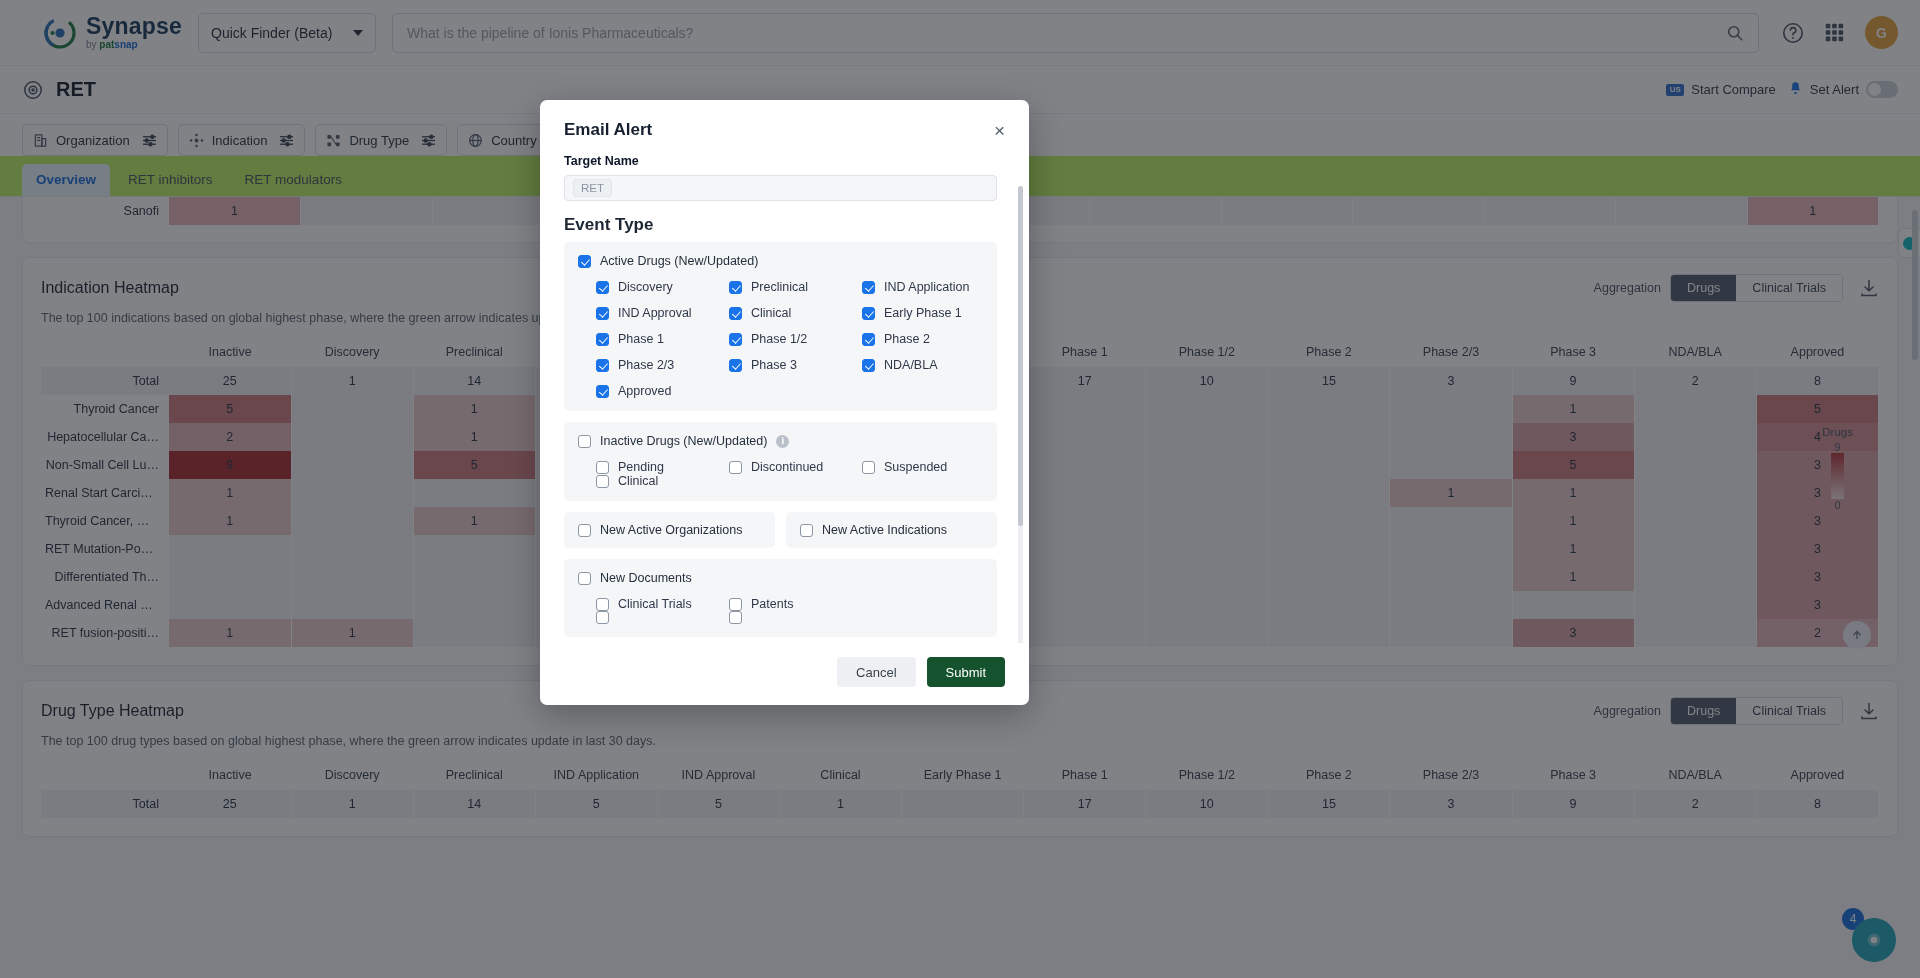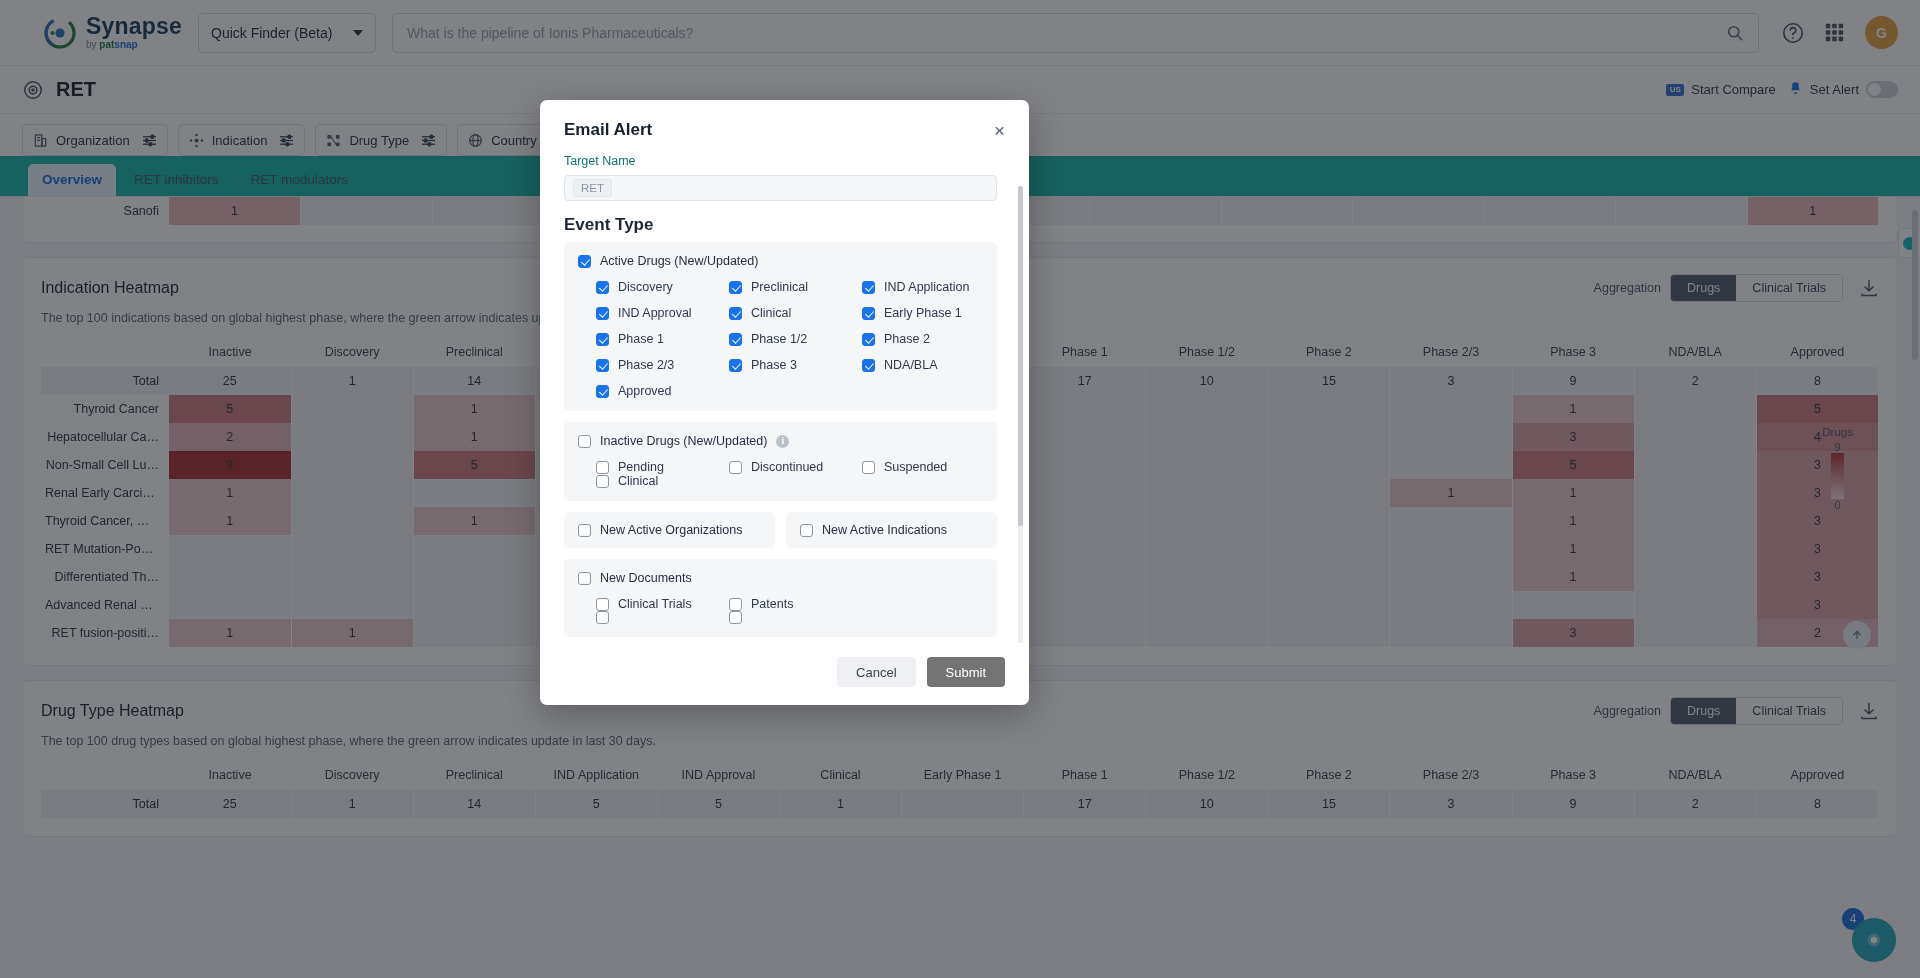--- a/index.html
+++ b/index.html
@@ -74,21 +74,21 @@
   
   .filters { display: flex; align-items: center; gap: 10px; padding: 10px 22px 0 22px; background: #fff; }
   .chip {
     height: 32px; border: 1px solid #d9dde4; border-radius: 5px; display: flex; align-items: center;
     gap: 8px; padding: 0 10px; font-size: 13px; color: #2a3442; background: #fff; cursor: pointer;
   }
   .chip .ci { width: 15px; height: 15px; color: #55606f; }
   .chip .sl { width: 15px; height: 13px; color: #3b4554; margin-left: 4px; }
 
   
-  .tabs { display: flex; align-items: center; gap: 4px; padding: 8px 22px 0 28px; background: #14b8a6; border-bottom: 1px solid #e8eaee; }
+  .tabs { display: flex; align-items: center; gap: 4px; padding: 8px 22px 0 22px; background: #bef264; border-bottom: 1px solid #e8eaee; }
   .tab { padding: 8px 14px 9px; font-size: 13.5px; color: #4a5463; border-radius: 5px 5px 0 0; cursor: pointer; }
   .tab.active { color: #1a6fe0; background: #eef5fe; font-weight: 600; }
 
   
   .content { padding: 0 22px 20px; }
   .card { background: #fff; border: 1px solid #e6e9ee; border-radius: 7px; margin-top: 14px; padding: 16px 18px 18px; position: relative; }
   .card-head { display: flex; align-items: center; }
   .card-title { font-size: 16px; color: #1b2533; font-weight: 500; }
   .card-head .spacer { flex: 1; }
   .agg-label { font-size: 12.5px; color: #4c5665; margin-right: 9px; }
@@ -148,21 +148,21 @@
     display: flex; flex-direction: column;
   }
   .m-head { padding: 20px 24px 0 24px; display: flex; align-items: flex-start; }
   .m-title { font-size: 17px; font-weight: 700; color: #16202e; }
   .m-head .spacer { flex: 1; }
   .m-close { font-size: 19px; color: #5a6372; cursor: pointer; line-height: 1; margin-top: 1px; }
 
   .m-body { flex: 1; overflow: hidden; padding: 14px 24px 0 24px; position: relative; }
   .m-scroll { height: 100%; overflow: hidden; padding-right: 8px; }
 
-  .lbl { font-size: 12.5px; font-weight: 400; color: #0f766e; margin-bottom: 7px; }
+  .lbl { font-size: 12.5px; font-weight: 700; color: #0f172a; margin-bottom: 7px; }
   .ro-field {
     height: 26px; border: 1px solid #dfe3e9; border-radius: 4px; background: #f5f6f8;
     display: flex; align-items: center; padding: 0 8px;
   }
   .ro-tag {
     background: #edf0f3; border: 1px solid #e2e6eb; border-radius: 3px;
     font-size: 11.5px; color: #8b94a1; padding: 2px 7px;
   }
   .lbl2 { font-size: 17px; font-weight: 700; color: #1d2733; margin: 14px 0 7px; }
 
@@ -196,21 +196,21 @@
     font-family: "Liberation Serif", serif; cursor: pointer;
   }
   .two-col { display: grid; grid-template-columns: 1fr 1fr; gap: 11px; margin-bottom: 11px; }
 
   .m-sb { position: absolute; right: 6px; top: 46px; width: 5px; height: 490px; background: #eceef1; border-radius: 3px; }
   .m-sb i { position: absolute; left: 0; top: 0; width: 5px; height: 340px; background: #c3c8d0; border-radius: 3px; }
 
   .m-foot { padding: 14px 24px 18px; display: flex; justify-content: flex-end; gap: 11px; }
   .btn { height: 30px; border-radius: 4px; font-size: 13px; padding: 0 19px; cursor: pointer; border: 0; font-family: inherit; }
   .btn.cancel { background: #eef0f3; color: #39434f; }
-  .btn.submit { background: #737373; color: #fff; }
+  .btn.submit { background: #14532d; color: #fff; }
 </style>
 </head>
 <body>
 
 <div id="page">
 
   <div class="topbar">
     <div class="logo">
       <span class="logo-mark">
         <svg viewBox="0 0 34 34" width="34" height="34">
@@ -486,21 +486,21 @@
               <td style="background: rgb(241, 242, 244);"></td>
               <td style="background: rgb(241, 242, 244);"></td>
               <td style="background: rgb(241, 242, 244);"></td>
               <td style="background: rgb(241, 242, 244);"></td>
               <td style="background: rgb(241, 242, 244);"></td>
               <td style="background: rgb(204, 124, 128);">5</td>
               <td style="background: rgb(241, 242, 244);"></td>
               <td style="background: rgb(219, 164, 166);">3</td>
             </tr>
             <tr>
-              <td class="rh">Renal Early Carcin…</td>
+              <td class="rh">Renal Start Carcin…</td>
               <td style="background: rgb(235, 203, 205);">1</td>
               <td style="background: rgb(241, 242, 244);"></td>
               <td style="background: rgb(241, 242, 244);"></td>
               <td style="background: rgb(241, 242, 244);"></td>
               <td style="background: rgb(241, 242, 244);"></td>
               <td style="background: rgb(241, 242, 244);"></td>
               <td style="background: rgb(241, 242, 244);"></td>
               <td style="background: rgb(241, 242, 244);"></td>
               <td style="background: rgb(241, 242, 244);"></td>
               <td style="background: rgb(241, 242, 244);"></td>

